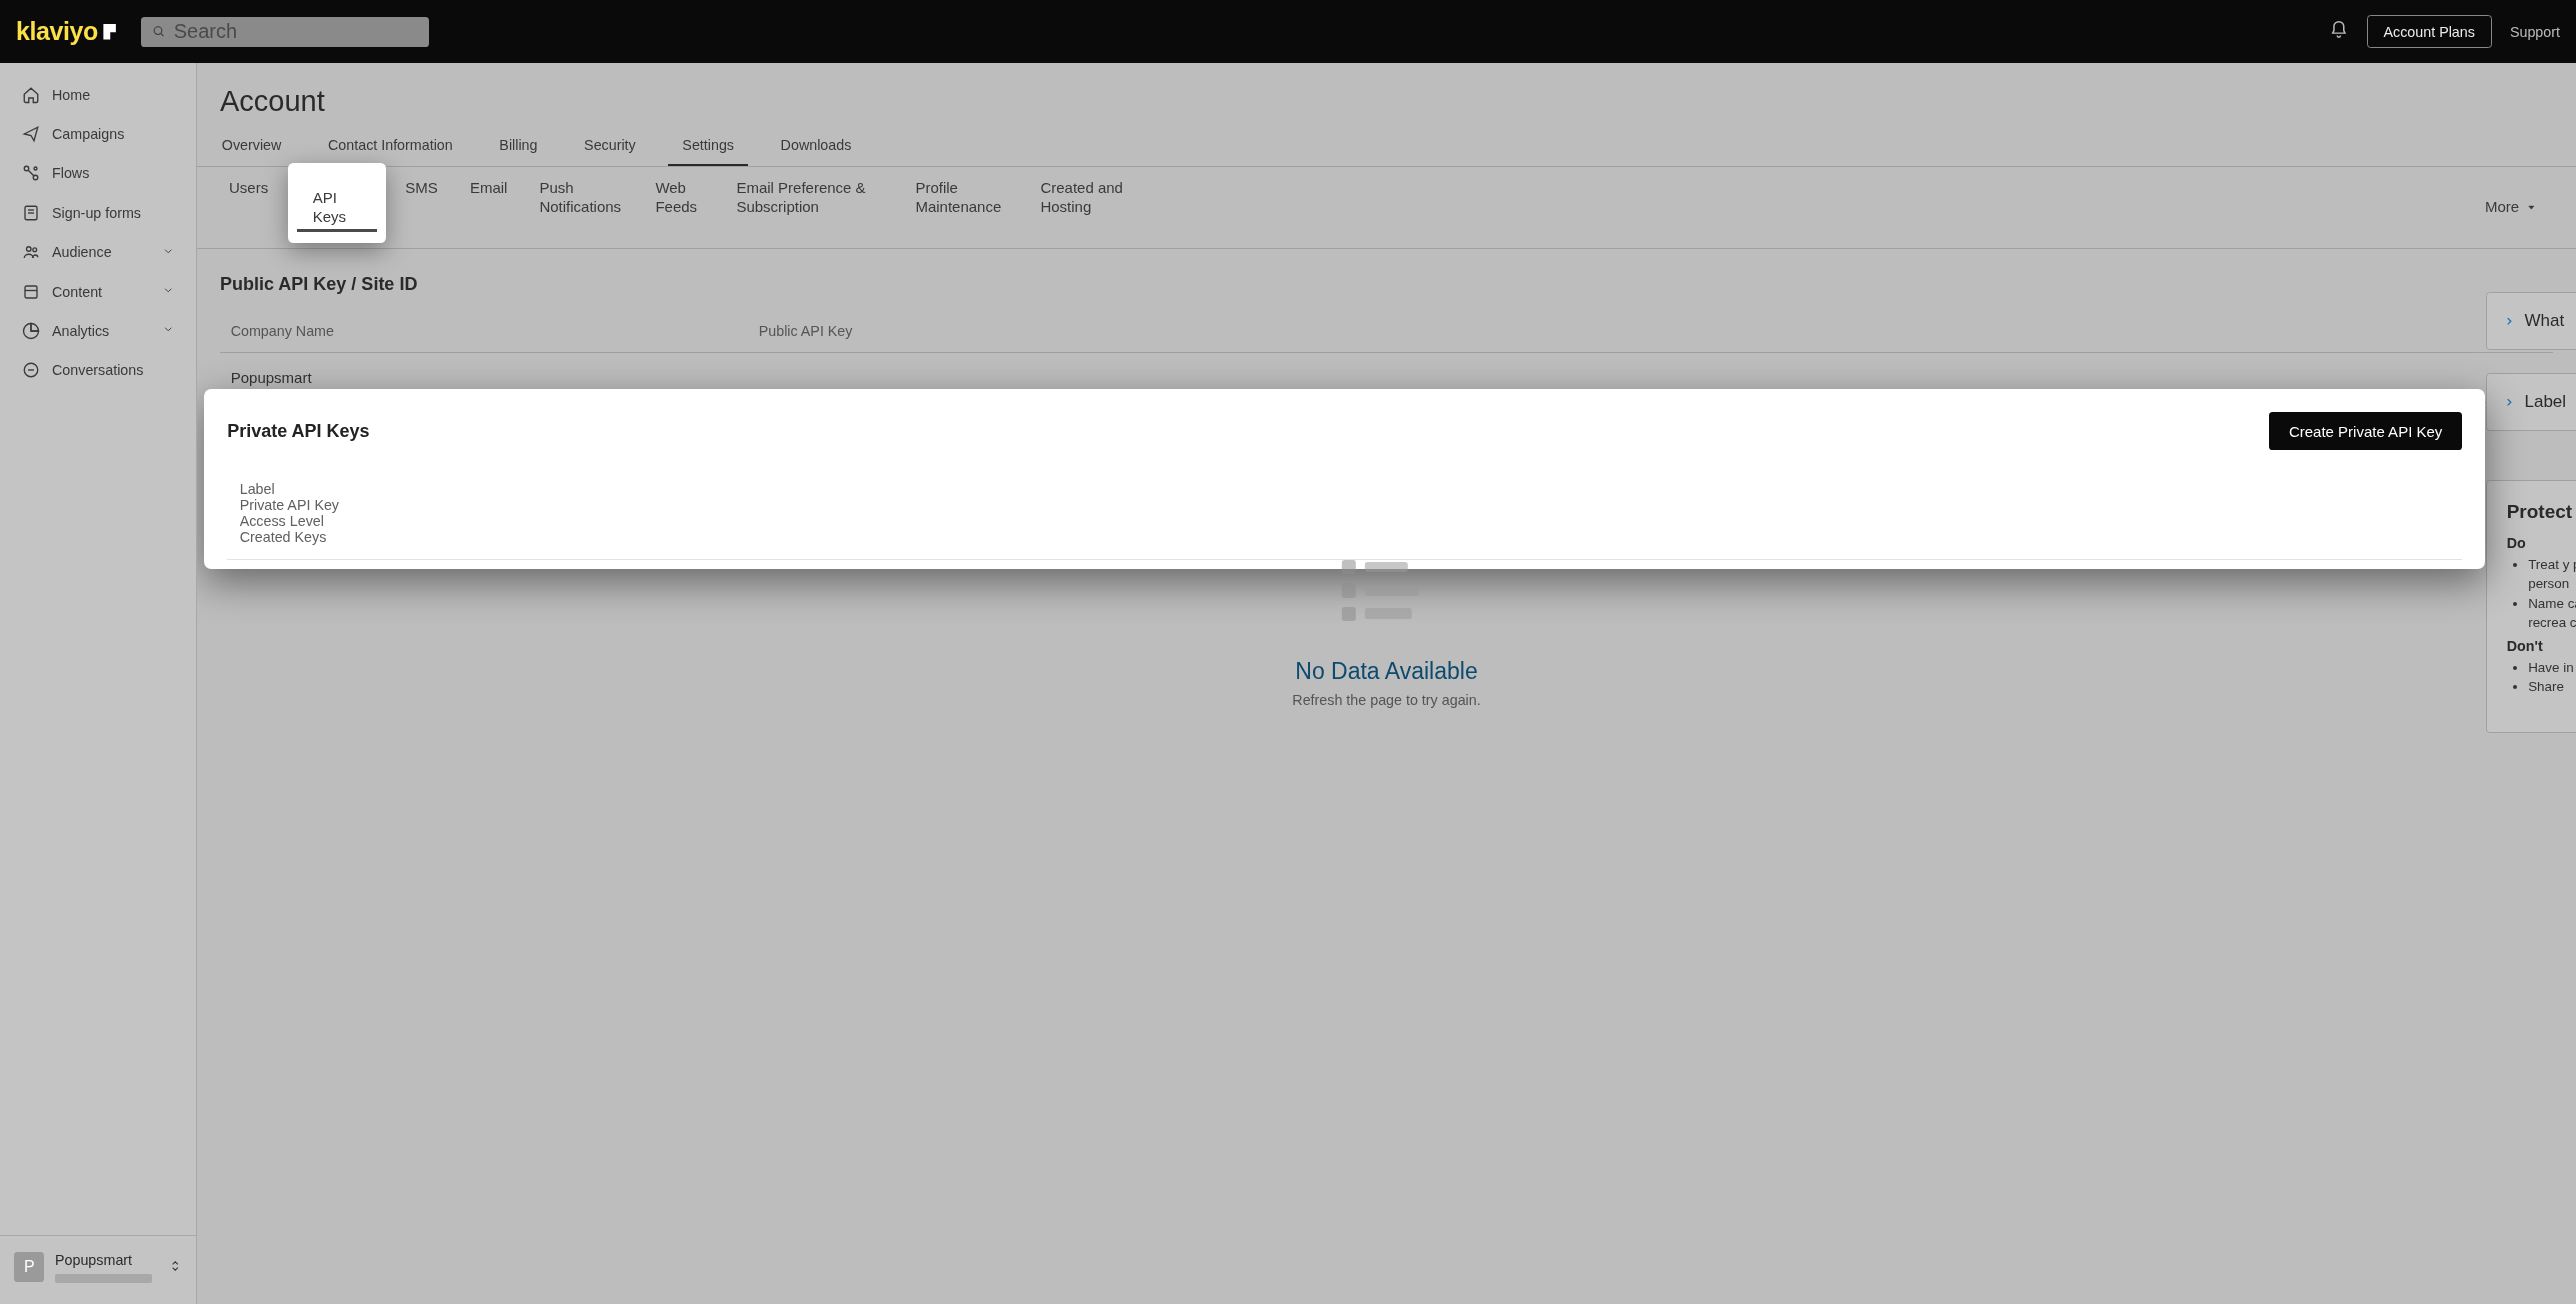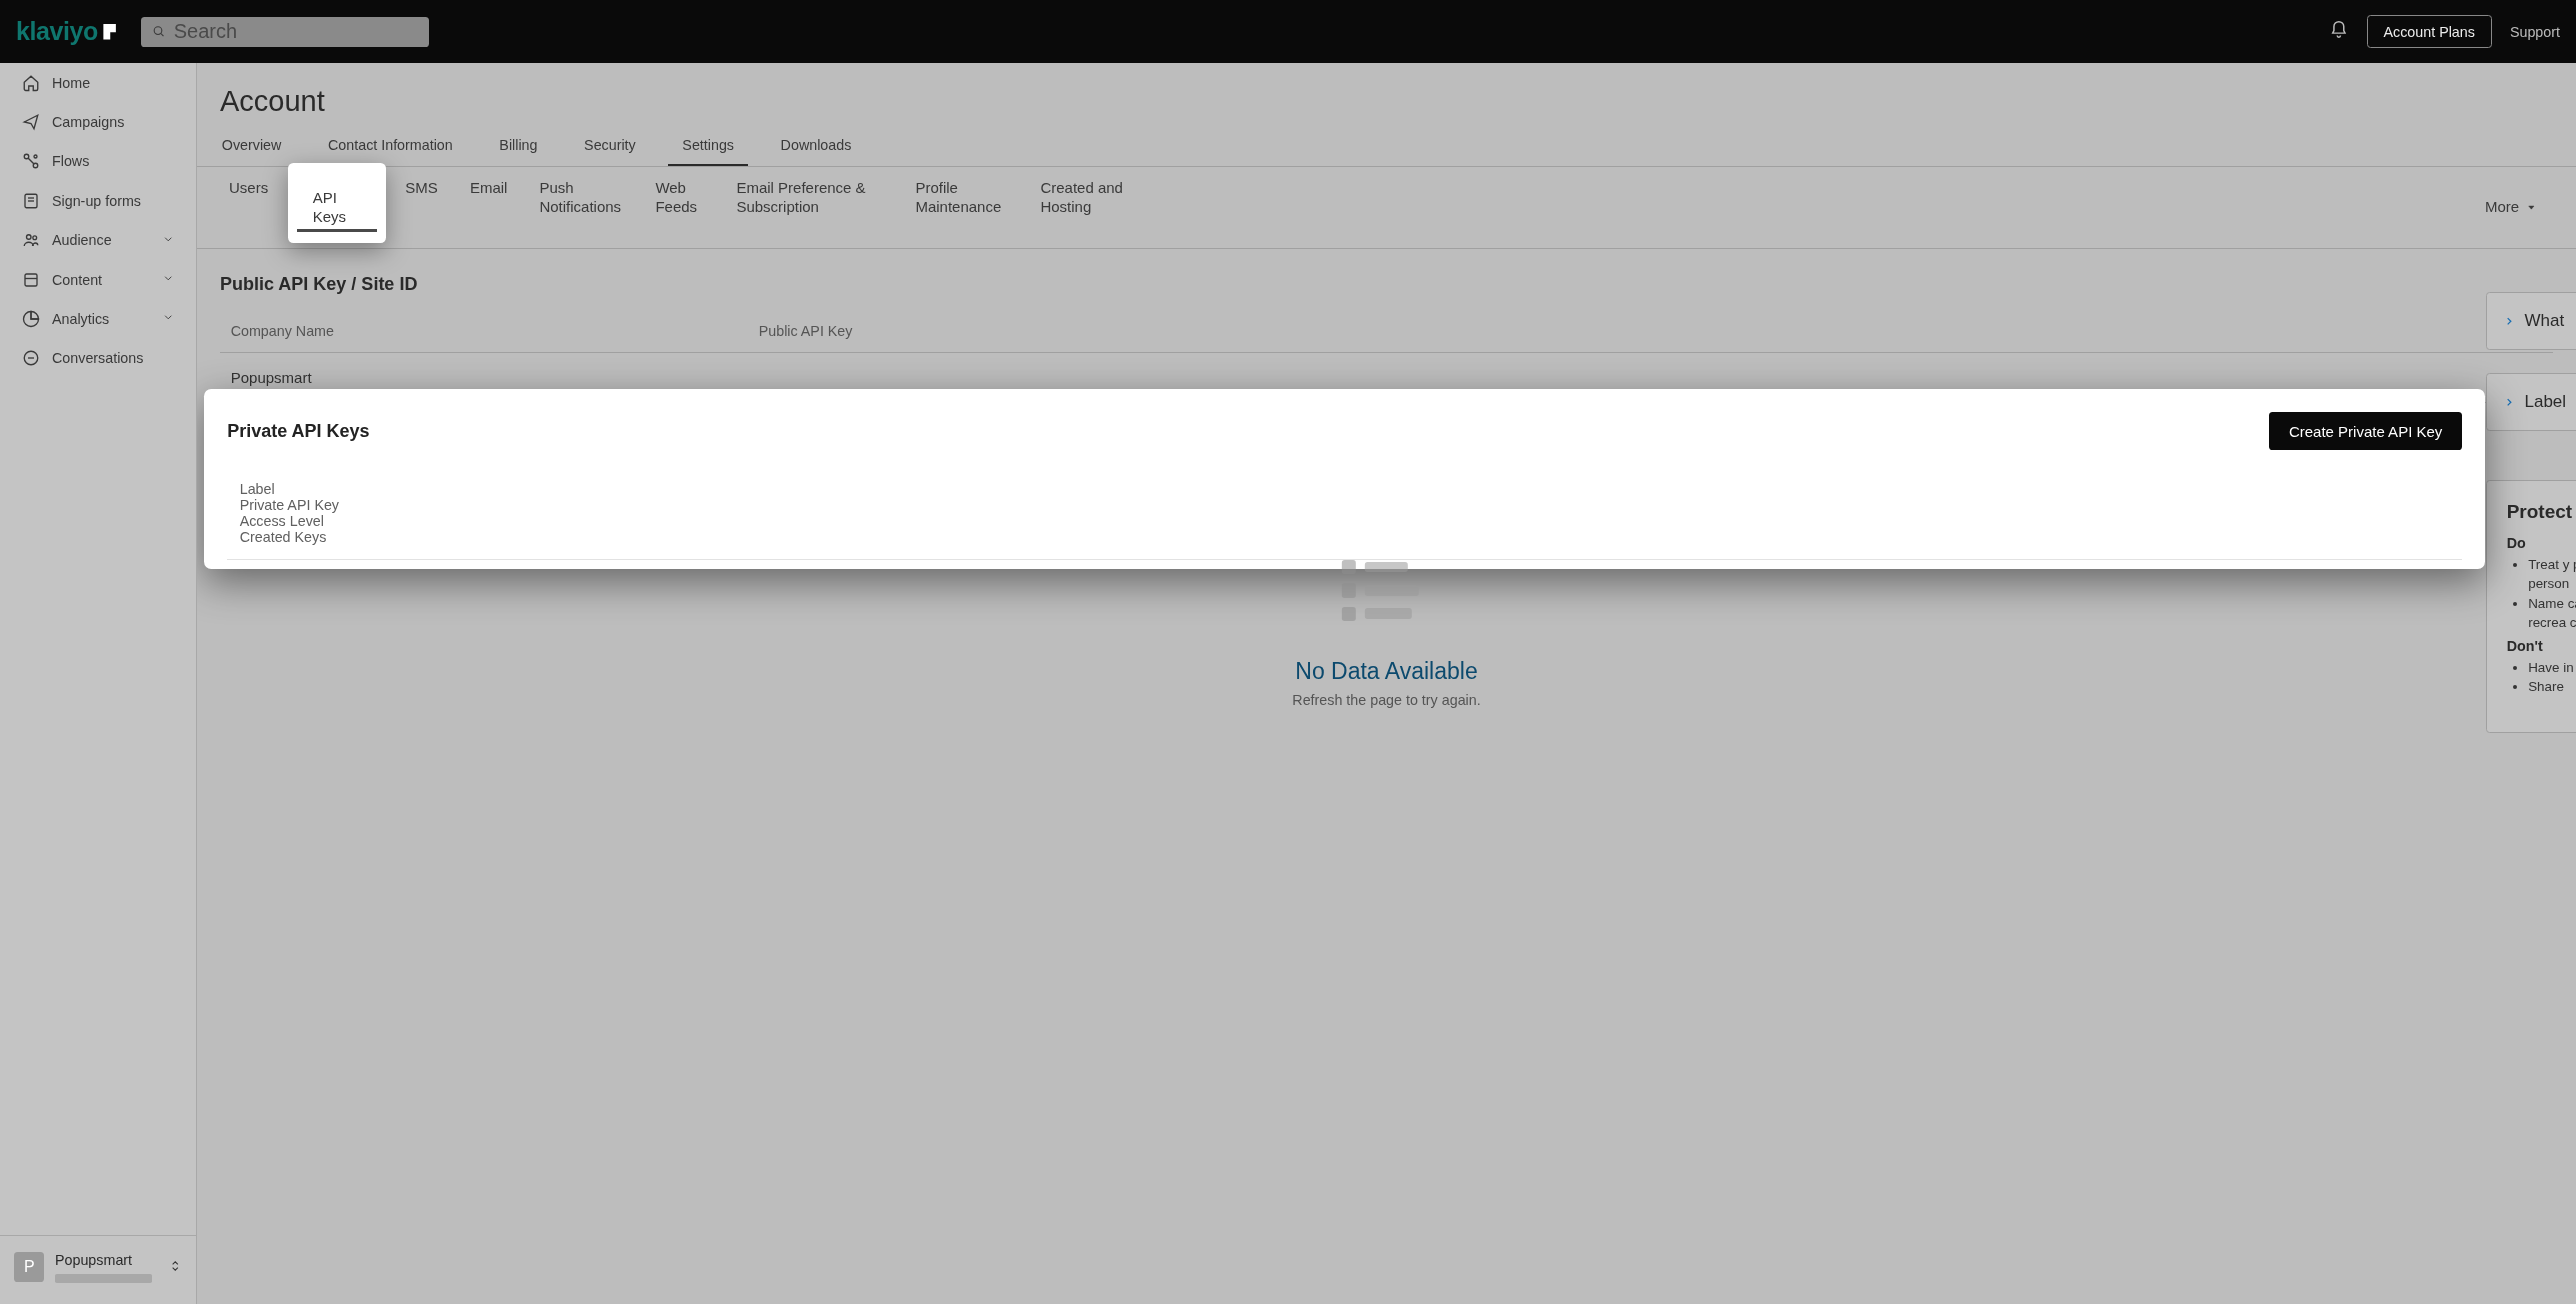--- a/index.html
+++ b/index.html
@@ -1,37 +1,37 @@
 <!DOCTYPE html>
 <html style="font-size:14.3px"><head>
 <meta charset="utf-8">
 <style>
   * { margin: 0; padding: 0; box-sizing: border-box; font-family: -apple-system, BlinkMacSystemFont, "Segoe UI", Helvetica, Arial, sans-serif; }
   html, body { width: 100%; height: 100%; background: #bdbdbd; overflow: hidden; }
 
   
   .topbar { position: relative; height: 63px; background: #0a0a0a; display: flex; align-items: center; padding: 0 16px; }
-  .logo { color: #0f766e; font-weight: 600; font-size: 25px; letter-spacing: -0.4px; display: flex; align-items: center; gap: 5.4px; margin-right: 25px; }
+  .logo { color: #fde047; font-weight: 600; font-size: 25px; letter-spacing: -0.4px; display: flex; align-items: center; gap: 5.4px; margin-right: 25px; }
   .logo-flag { width: 12.5px; height: 16px; background: #fff; display: inline-block; clip-path: polygon(0 0, 100% 0, 100% 55%, 55% 55%, 55% 100%, 0 100%); }
   .search-wrap { display: flex; align-items: center; background: #8a8a8a; border-radius: 3.6px; height: 30px; width: 288px; padding: 0 10.7px; gap: 9px; }
   .search-wrap svg { width: 14.3px; height: 14.3px; stroke: #3a3a3a; }
   .search-input { background: transparent; border: none; outline: none; font-size: 20px; color: #333; width: 100%; }
   .search-input::placeholder { color: #4a4a4a; }
   .topbar-right { margin-left: auto; display: flex; align-items: center; gap: 18px; }
   .bell-btn { background: transparent; border: none; cursor: pointer; }
   .bell-btn svg { width: 19.7px; height: 19.7px; stroke: #bcbcbc; fill: none; }
   .plans-btn { background: transparent; border: 0.9px solid #888; color: #ececec; font-size: 14.3px; padding: 7.2px 16px; border-radius: 3.6px; cursor: pointer; }
   .support-link { color: #bcbcbc; font-size: 14.3px; cursor: pointer; }
 
   
   .body-wrap { position: relative; display: flex; height: calc(100% - 63px); }
 
   
   .sidebar { width: 197px; background: #c4c4c4; display: flex; flex-direction: column; border-right: 0.9px solid #a8a8a8; }
-  .sidebar-nav { flex: 1; padding-top: 0; }
+  .sidebar-nav { flex: 1; padding-top: 12px; }
   .side-item { display: flex; align-items: center; gap: 12.5px; padding: 10.7px 21.5px; color: #3a3a3a; font-size: 14.3px; cursor: pointer; }
   .side-item svg { width: 18px; height: 18px; stroke: #3a3a3a; fill: none; stroke-width: 1.8; }
   .side-item .chevron { margin-left: auto; }
   .side-item .chevron svg { width: 12.5px; height: 12.5px; }
   .sidebar-footer { border-top: 0.9px solid #a8a8a8; padding: 16px 14.3px 21.5px; display: flex; align-items: center; gap: 10.7px; }
   .avatar { width: 30px; height: 30px; background: #9a9a9a; color: #fff; border-radius: 3.6px; display: flex; align-items: center; justify-content: center; font-size: 16px; font-weight: 500; }
   .footer-text { flex: 1; }
   .footer-name { font-size: 14.3px; color: #2a2a2a; font-weight: 500; }
   .footer-bar { margin-top: 5.4px; width: 97px; height: 9px; background: #a8a8a8; border-radius: 1.8px; }
   .footer-chevrons svg { width: 12.5px; height: 16px; stroke: #333; fill: none; }

